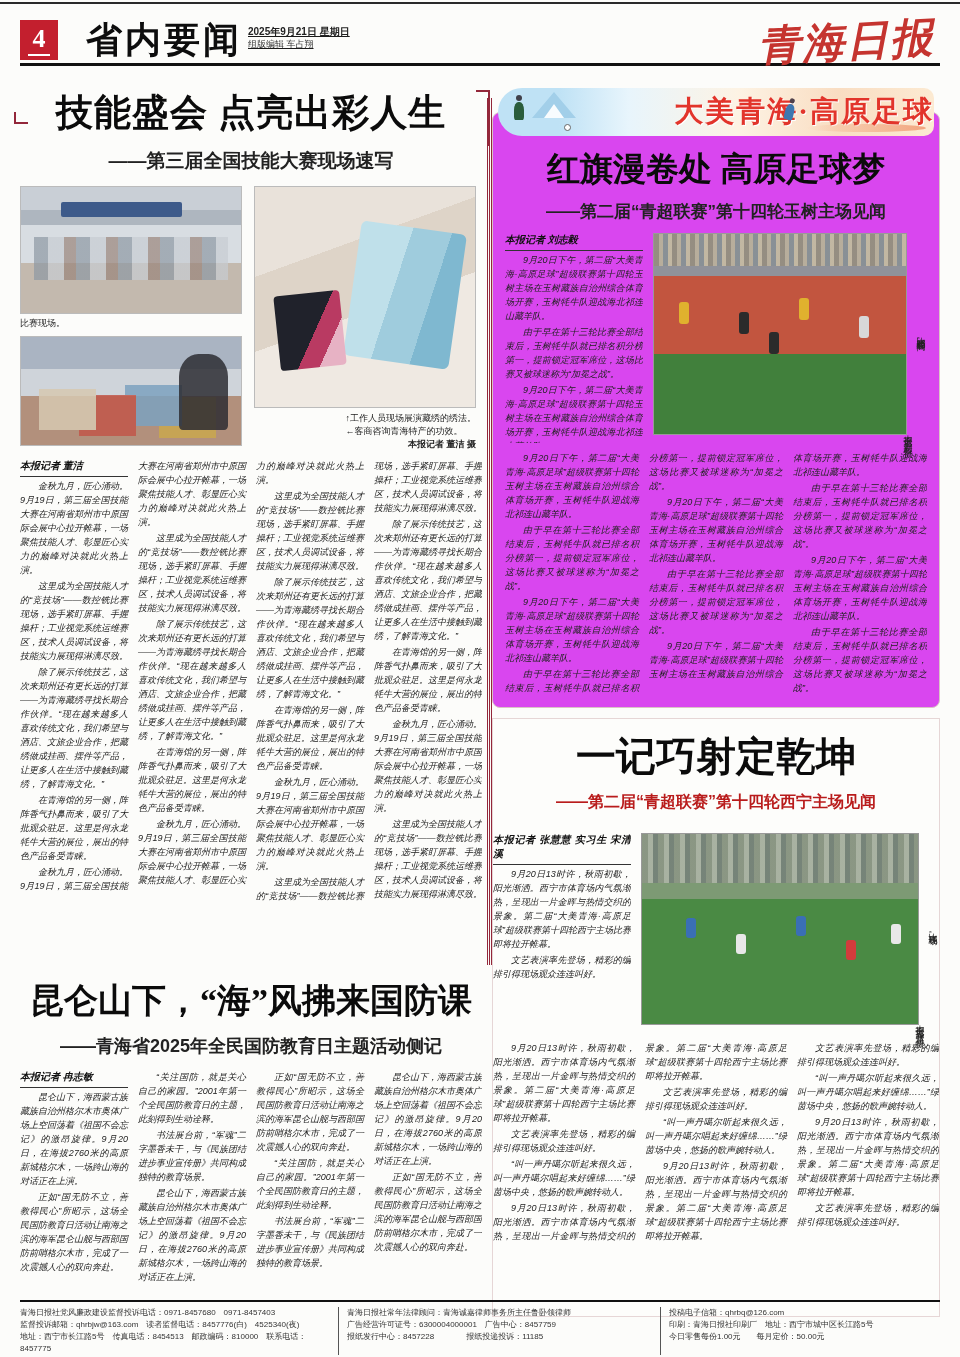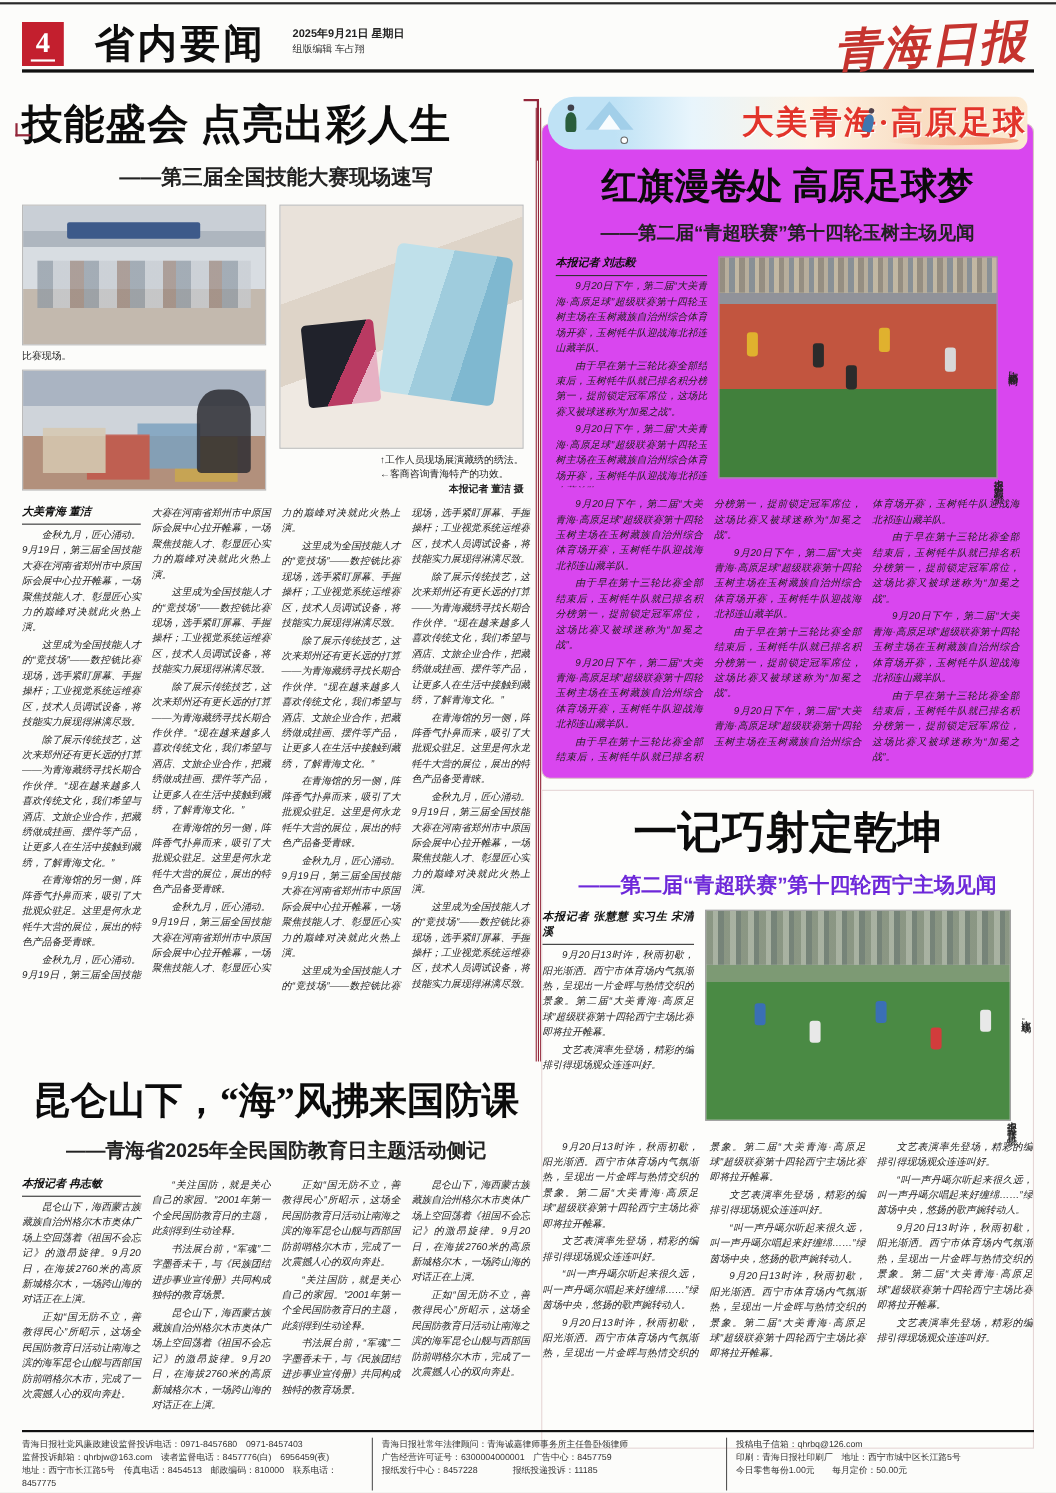--- a/index.html
+++ b/index.html
@@ -11,36 +11,36 @@
   }
   .page::before { content:""; position:absolute; left:0; right:0; top:2px; height:2px; background:#2a2a2a; }
 
   
   .hdr { position:absolute; left:20px; right:20px; top:16px; height:50px; border-bottom:3px solid #111; }
   .pagenum { position:absolute; left:0; top:4px; width:38px; height:40px; background:#c31f2e; color:#fff;
     font-size:26px; font-weight:bold; text-align:center; line-height:38px; font-family:"Liberation Serif", serif; }
   .pagenum i { position:absolute; left:8px; right:8px; bottom:4px; height:2px; background:#fff; }
   .section-title { position:absolute; left:66px; top:0px; font-size:36px; font-weight:900; letter-spacing:3px;
     font-family:"Liberation Sans", sans-serif; color:#0d0d0d; }
-  .dateblock { position:absolute; left:246px; top:9px; line-height:13px; }
+  .dateblock { position:absolute; left:228px; top:9px; line-height:13px;text-decoration:underline; }
   .dateblock .d1 { font-size:10px; font-weight:bold; color:#222; }
   .dateblock .d2 { font-size:9px; color:#333; }
   .masthead { position:absolute; right:6px; top:-2px; font-family:"Liberation Serif", serif;
     font-style:italic; font-weight:bold; font-size:42px; color:#c5342f; transform:rotate(-3deg); letter-spacing:2px; }
 
   
   .body-text { font-size:9px; line-height:14px; text-align:justify; color:#222; overflow:hidden;font-style:italic; }
   .body-text p { text-indent:2em; margin-bottom:2px; }
   .byline { font-size:10px; font-weight:bold; color:#111; border-bottom:1px solid #333; padding-bottom:3px; margin-bottom:6px; text-indent:0 !important; }
   .caption { font-size:9px; color:#222; }
 
   
   .skills { position:absolute; left:20px; top:88px; width:462px; height:877px; }
   .skills .rule-right { position:absolute; right:-10px; top:10px; bottom:0; width:5px; border-left:1px solid #93273a; border-right:3px double #93273a; }
-  .skills-hl-wrap { position:relative; }
+  .skills-hl-wrap { position:relative; text-align:center; }
   .skills-hl { font-size:37px; font-weight:900; font-family:"Liberation Serif", serif; letter-spacing:1px; color:#0b0b0b; }
   .skills-hl-wrap .br-l { position:absolute; left:-6px; top:24px; width:14px; height:12px; border-left:2px solid #93273a; border-bottom:2px solid #93273a; }
   .skills-hl-wrap .br-r { position:absolute; right:-8px; top:2px; width:14px; height:56px; border-right:2px solid #93273a; border-top:2px solid #93273a; }
   .skills-sub { text-align:center; font-size:19px; font-weight:bold; color:#222; margin:10px 0 12px; }
   .skills-photos { display:flex; gap:12px; }
   .sp-col { width:222px; }
   .photo { border:1px solid #bbb; overflow:hidden; position:relative; }
   .ph-expo { height:128px;
     background:linear-gradient(180deg,#c9cfd6 0 18%,#aeb6bf 18% 30%,#d8dde2 30% 60%,#c3b9ae 60% 100%);
   }
@@ -92,21 +92,21 @@
   .ph-football::before { content:""; position:absolute; left:0; right:0; top:0; height:16%;
     background:repeating-linear-gradient(90deg,#8c857b 0 5px,#b7ad9c 5px 9px,#7d8894 9px 14px,#c4b9a4 14px 18px); opacity:.8; }
   .ph-football::after { content:""; position:absolute; left:10%; top:34%; width:10px; height:22px; background:#e0b12e; border-radius:3px;
     box-shadow:60px 10px 0 #2b2b2b, 120px -4px 0 #e0b12e, 180px 14px 0 #d8d8d8, 90px 30px 0 #2b2b2b; }
   .vcap { writing-mode:vertical-rl; font-size:9px; color:#222; width:16px; display:flex; flex-direction:column; justify-content:space-between; align-items:center; letter-spacing:1px; }
   .vcap .vc2 { margin-top:auto; }
   .yushu-rowB { margin-top:8px; height:286px; column-count:3; column-gap:10px; }
 
   .xining-box { position:relative; margin-top:10px; height:599px; border:1px solid #e6d6d6; padding:10px 0; background:#fdfdfb; }
   .xn-hl { text-align:center; font-size:40px; font-weight:900; font-family:"Liberation Serif", serif; color:#0b0b0b; }
-  .xn-sub { text-align:center; font-size:19px; font-weight:bold; color:#6d28d9; margin:8px 0 9px; }
+  .xn-sub { text-align:center; font-size:16px; font-weight:bold; color:#b91c1c; margin:8px 0 20px; }
   .xn-rowA { height:200px; }
   .ph-football2 { flex:1; height:192px; border:1px solid #999; position:relative; overflow:hidden;
     background:linear-gradient(180deg,#9fab9e 0 26%,#7d9a74 26% 34%,#4a8a44 34% 100%); }
   .ph-football2::before { content:""; position:absolute; left:0; right:0; top:0; height:26%;
     background:repeating-linear-gradient(90deg,#87937f 0 6px,#aab3a2 6px 11px,#6f7d72 11px 16px); opacity:.85; }
   .ph-football2::after { content:""; position:absolute; left:16%; top:44%; width:10px; height:20px; background:#3a6fb5; border-radius:3px;
     box-shadow:50px 16px 0 #e8e8e8, 110px -2px 0 #3a6fb5, 160px 22px 0 #d23c3c, 205px 6px 0 #e8e8e8; }
   .xn-rowB { margin-top:8px; height:300px; column-count:3; column-gap:10px; }
 
   
@@ -152,21 +152,21 @@
           <div>
             <div class="caption">↑工作人员现场展演藏绣的绣法。</div>
             <div class="caption">←客商咨询青海特产的功效。</div>
           </div>
           <div class="caption" style="font-weight:bold;white-space:nowrap">本报记者 董洁 摄</div>
         </div>
       </div>
     </div>
 
     <div class="skills-body body-text">
-        <p class="byline">大美青海 董洁</p>
+        <p class="byline">本报记者 董洁</p>
         <p>金秋九月，匠心涌动。9月19日，第三届全国技能大赛在河南省郑州市中原国际会展中心拉开帷幕，一场聚焦技能人才、彰显匠心实力的巅峰对决就此火热上演。</p>
         <p>这里成为全国技能人才的“竞技场”——数控铣比赛现场，选手紧盯屏幕、手握操杆；工业视觉系统运维赛区，技术人员调试设备，将技能实力展现得淋漓尽致。</p>
         <p>除了展示传统技艺，这次来郑州还有更长远的打算——为青海藏绣寻找长期合作伙伴。“现在越来越多人喜欢传统文化，我们希望与酒店、文旅企业合作，把藏绣做成挂画、摆件等产品，让更多人在生活中接触到藏绣，了解青海文化。”</p>
         <p>在青海馆的另一侧，阵阵香气扑鼻而来，吸引了大批观众驻足。这里是何永龙牦牛大营的展位，展出的特色产品备受青睐。</p>
         <p>金秋九月，匠心涌动。9月19日，第三届全国技能大赛在河南省郑州市中原国际会展中心拉开帷幕，一场聚焦技能人才、彰显匠心实力的巅峰对决就此火热上演。</p>
         <p>这里成为全国技能人才的“竞技场”——数控铣比赛现场，选手紧盯屏幕、手握操杆；工业视觉系统运维赛区，技术人员调试设备，将技能实力展现得淋漓尽致。</p>
         <p>除了展示传统技艺，这次来郑州还有更长远的打算——为青海藏绣寻找长期合作伙伴。“现在越来越多人喜欢传统文化，我们希望与酒店、文旅企业合作，把藏绣做成挂画、摆件等产品，让更多人在生活中接触到藏绣，了解青海文化。”</p>
         <p>在青海馆的另一侧，阵阵香气扑鼻而来，吸引了大批观众驻足。这里是何永龙牦牛大营的展位，展出的特色产品备受青睐。</p>
         <p>金秋九月，匠心涌动。9月19日，第三届全国技能大赛在河南省郑州市中原国际会展中心拉开帷幕，一场聚焦技能人才、彰显匠心实力的巅峰对决就此火热上演。</p>
         <p>这里成为全国技能人才的“竞技场”——数控铣比赛现场，选手紧盯屏幕、手握操杆；工业视觉系统运维赛区，技术人员调试设备，将技能实力展现得淋漓尽致。</p>
@@ -271,21 +271,21 @@
           <p>“叫一声丹噶尔听起来很久远，叫一声丹噶尔唱起来好缠绵……”绿茵场中央，悠扬的歌声婉转动人。</p>
           <p>9月20日13时许，秋雨初歇，阳光渐洒。西宁市体育场内气氛渐热，呈现出一片金晖与热情交织的景象。第二届“大美青海·高原足球”超级联赛第十四轮西宁主场比赛即将拉开帷幕。</p>
           <p>文艺表演率先登场，精彩的编排引得现场观众连连叫好。</p>
         </div>
     </div>
   </div>
 
   <div class="footer">
     <div class="fcol f1">
       <div>青海日报社党风廉政建设监督投诉电话：0971-8457680　0971-8457403</div>
-      <div>监督投诉邮箱：qhrbjw@163.com　读者监督电话：8457776(白)　6956459(夜)</div>
+      <div>监督投诉邮箱：qhrbjw@163.com　读者监督电话：8457776(白)　4525340(夜)</div>
       <div>地址：西宁市长江路5号　传真电话：8454513　邮政编码：810000　联系电话：8457775</div>
     </div>
     <div class="fcol f2">
       <div>青海日报社常年法律顾问：青海诚嘉律师事务所主任鲁卧领律师</div>
       <div>广告经营许可证号：6300004000001　广告中心：8457759</div>
       <div>报纸发行中心：8457228　　　　报纸投递投诉：11185</div>
     </div>
     <div class="fcol f3">
       <div>投稿电子信箱：qhrbq@126.com</div>
       <div>印刷：青海日报社印刷厂　地址：西宁市城中区长江路5号</div>

